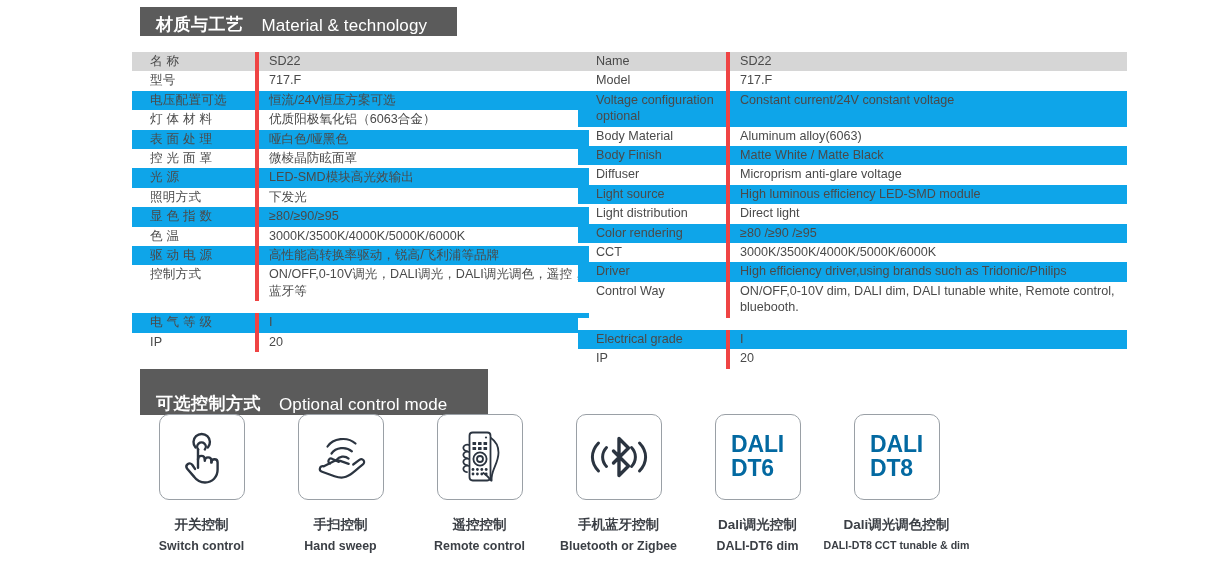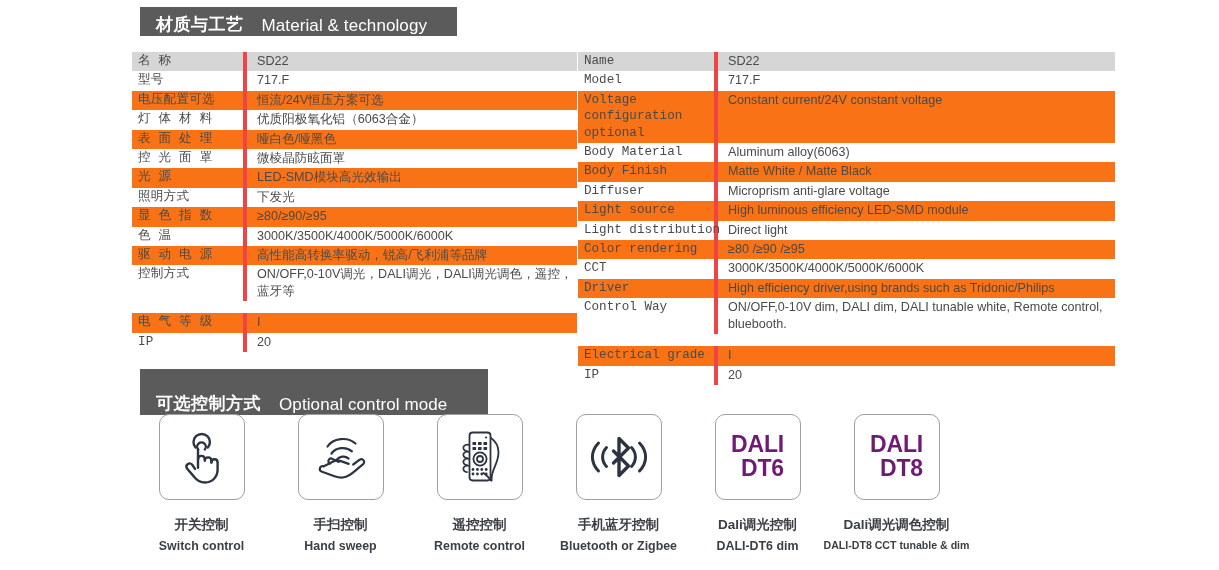--- a/index.html
+++ b/index.html
@@ -68,26 +68,25 @@
     left: 578px;
     top: 52px;
     width: 517px;
   }
   .spec-table td {
     padding: 1px 0 2px 0;
     vertical-align: top;
     line-height: 16.4px;
     color: #4a4a4a;
   }
-  .spec-table tr.shade td { background: #f97316; }
+  .spec-table tr.shade td { background: #0ea5e9; }
   .spec-table tr.shade-strong td { background: #d6d6d6; }
   .spec-table td.k {
-    padding-left: 6px;
+    padding-left: 18px;
     white-space: nowrap;
-    font-family: Liberation Mono, monospace;
   }
   .spec-table td.v {
     padding-left: 10px;
     border-left: 4px solid #ef4444;
   }
   #table-cn td.k { width: 105px; letter-spacing: 0.2px; }
   #table-cn td.v { width: 320px; }
   #table-en td.k { width: 130px; }
   #table-en td.v { width: 387px; }
   .spec-table td.k.two-line { white-space: normal; }
@@ -130,23 +129,23 @@
     margin-top: 5px;
     font-size: 12.4px;
     font-weight: 700;
     color: #3b3f45;
     white-space: nowrap;
   }
   .mode-en.tiny { font-size: 10.6px; }
   .badge-text {
     font-size: 23px;
     font-weight: 700;
-    color: #701a75;
+    color: #0369a1;
     line-height: 1.04;
-    text-align: right;
+    text-align: left;
     letter-spacing: -0.2px;
   }
   .badge-text.single { font-size: 25px; }
 </style>
 </head>
 <body>
 
 <div id="bar-material" class="section-bar">
   <span class="cn">材质与工艺</span>
   <span class="en">Material &amp; technology</span>

